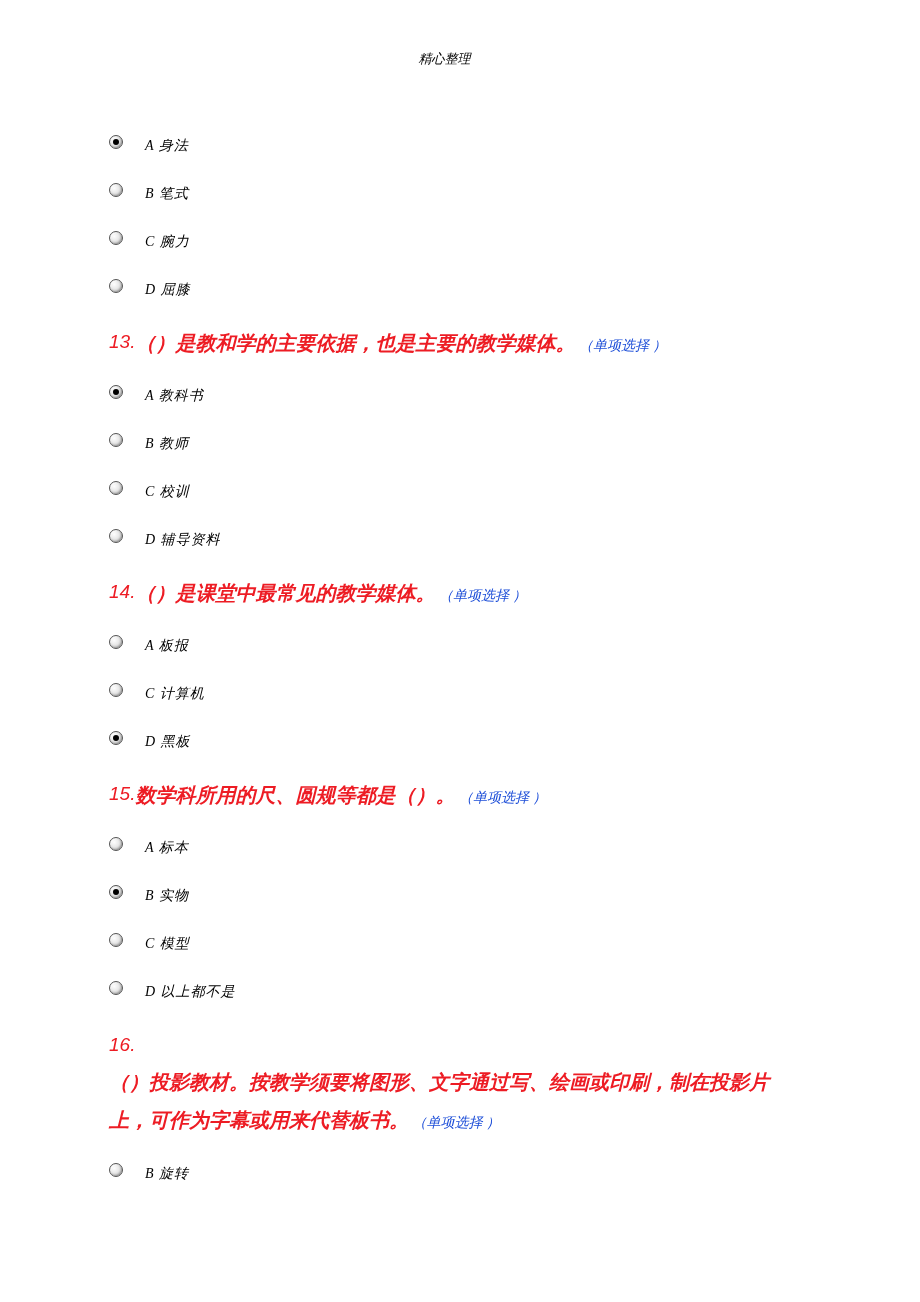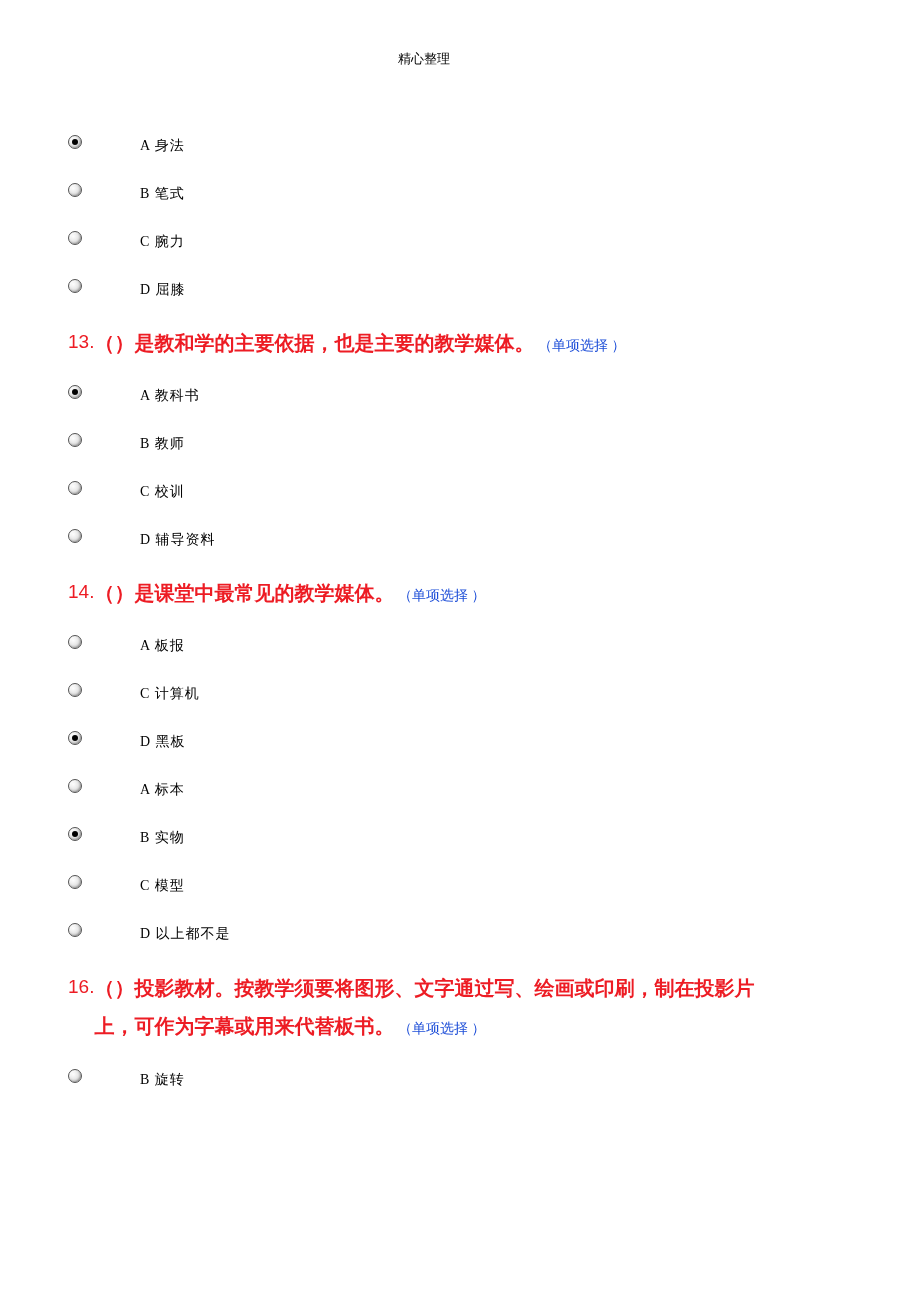--- a/index.html
+++ b/index.html
@@ -9,33 +9,33 @@
     }
     body {
       background: #ffffff;
       font-family: "SimSun", "宋体", serif;
       font-size: 14px;
       color: #000000;
       width: 920px;
       padding: 0;
     }
     .page {
-      padding: 50px 140px 60px 68px;
+      padding: 50px 140px 60px 109px;
+      font-style: italic;
     }
     .header {
       text-align: center;
       font-size: 13px;
       margin-bottom: 65px;
       color: #000000;
     }
     .option-row {
       display: flex;
       align-items: center;
       margin-bottom: 30px;
-      gap: 36px;
     }
     .radio {
       width: 14px;
       height: 14px;
       border: 1px solid #555;
       border-radius: 50%;
       background: radial-gradient(circle at 35% 35%, #fefefe 0%, #ccc 100%);
       box-shadow: inset -1px -1px 2px rgba(0,0,0,0.3), inset 1px 1px 1px rgba(255,255,255,0.7);
       position: relative;
       margin-right: 22px;
@@ -74,20 +74,21 @@
       color: #ed1c24;
       font-size: 20px;
       font-weight: bold;
     }
     .question-type {
       color: #1d4ed8;
       font-weight: normal;
     }
     .question-multiline {
       line-height: 1.9;
+      flex-direction: column;
     }
   </style>
 </head>
 <body>
 
 <div class="page">
   <div class="header">精心整理</div>
 
   <div class="option-row">
     <div class="radio selected"></div>
@@ -143,20 +144,27 @@
   </div>
   <div class="option-row">
     <div class="radio"></div>
     <span class="option-text">C 计算机</span>
   </div>
   <div class="option-row">
     <div class="radio selected"></div>
     <span class="option-text">D 黑板</span>
   </div>
 
+  <div class="question-row">
+    <span class="question-num">15.</span>
+    <span>
+      <span class="question-text">数学科所用的尺、圆规等都是（）。</span>
+      <span class="question-type">（单项选择 ）</span>
+    </span>
+  </div>
   <div class="option-row">
     <div class="radio"></div>
     <span class="option-text">A 标本</span>
   </div>
   <div class="option-row">
     <div class="radio selected"></div>
     <span class="option-text">B 实物</span>
   </div>
   <div class="option-row">
     <div class="radio"></div>

